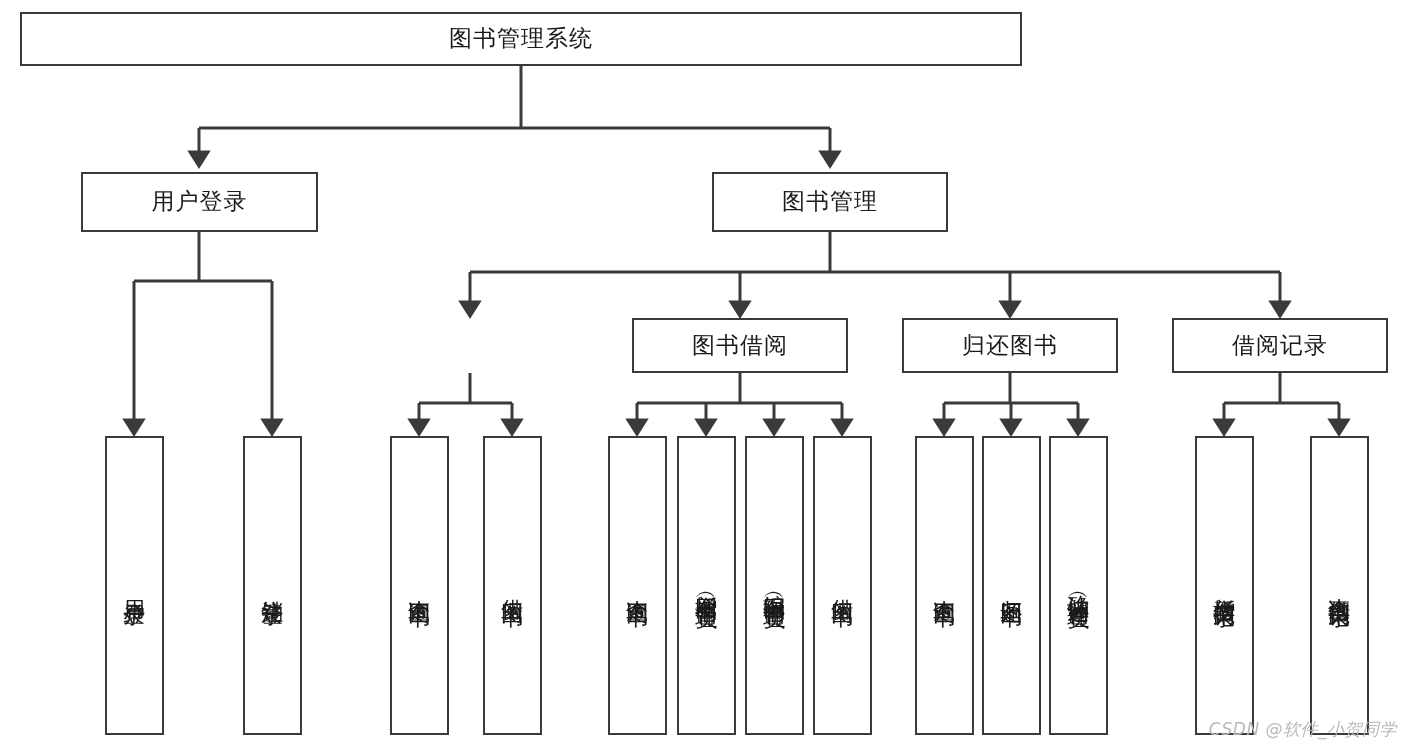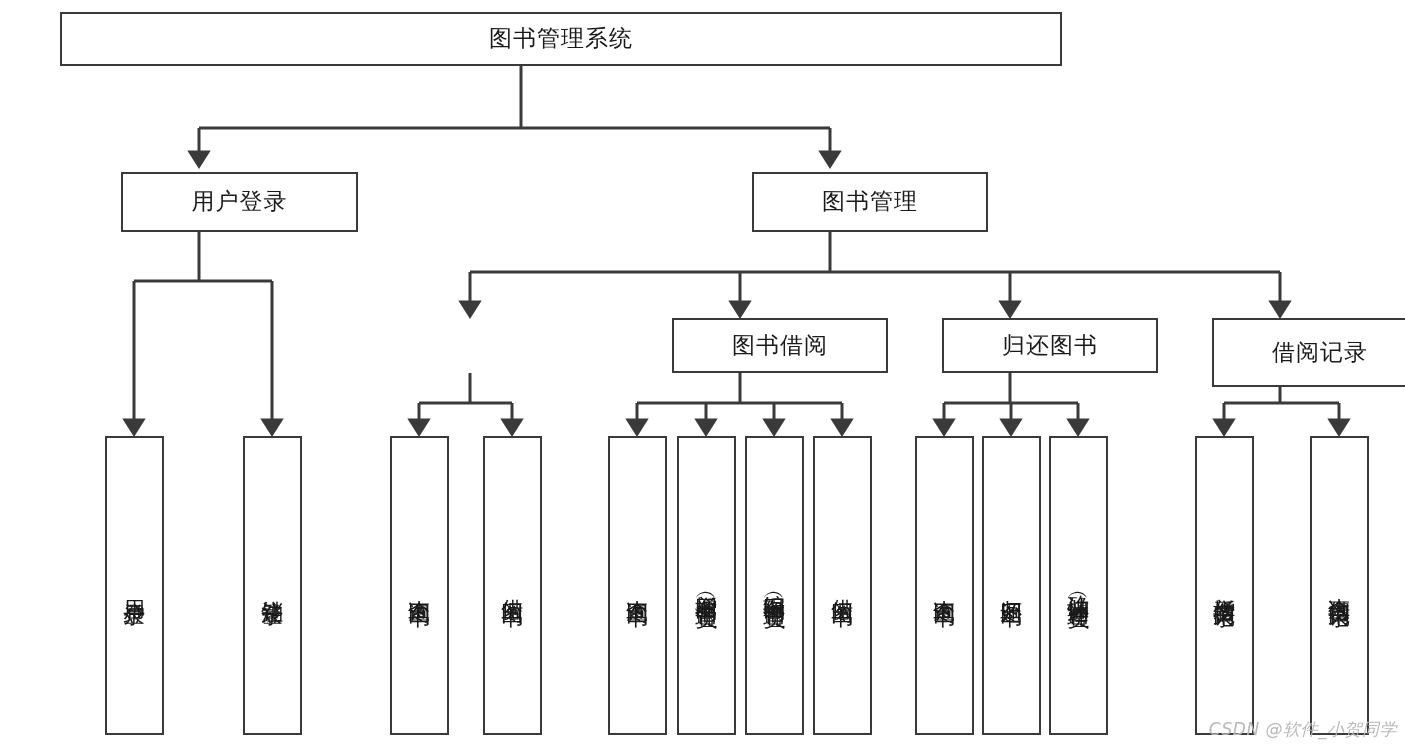--- a/index.html
+++ b/index.html
@@ -33,21 +33,20 @@
     display: flex;
     align-items: center;
     justify-content: center;
     color: #1a1a1a;
   }
   .node-h {
     font-size: 23px;
     letter-spacing: 1px;
     line-height: 1.1;
     white-space: nowrap;
-    margin-left: 40px;
   }
   .node-v {
     font-size: 22px;
     letter-spacing: 2px;
     line-height: 1.15;
     writing-mode: vertical-rl;
     text-orientation: upright;
     align-items: center;
     justify-content: center;
     padding: 4px 0;
@@ -139,21 +138,21 @@
   <div class="node node-h" style="left:712px; top:172px; width:236px; height:60px;">
     <span class="hlabel">图书管理</span>
   </div>
 
   <div class="node node-h" style="left:632px; top:318px; width:216px; height:55px;">
     <span class="hlabel">图书借阅</span>
   </div>
   <div class="node node-h" style="left:902px; top:318px; width:216px; height:55px;">
     <span class="hlabel">归还图书</span>
   </div>
-  <div class="node node-h" style="left:1172px; top:318px; width:216px; height:69px;">
+  <div class="node node-h" style="left:1172px; top:318px; width:216px; height:55px;">
     <span class="hlabel">借阅记录</span>
   </div>
 
   <div class="node node-v" style="left:105px; top:436px; width:59px; height:299px;">
     <span class="vlabel">用户登录</span>
   </div>
   <div class="node node-v" style="left:243px; top:436px; width:59px; height:299px;">
     <span class="vlabel">注销登录</span>
   </div>
 

